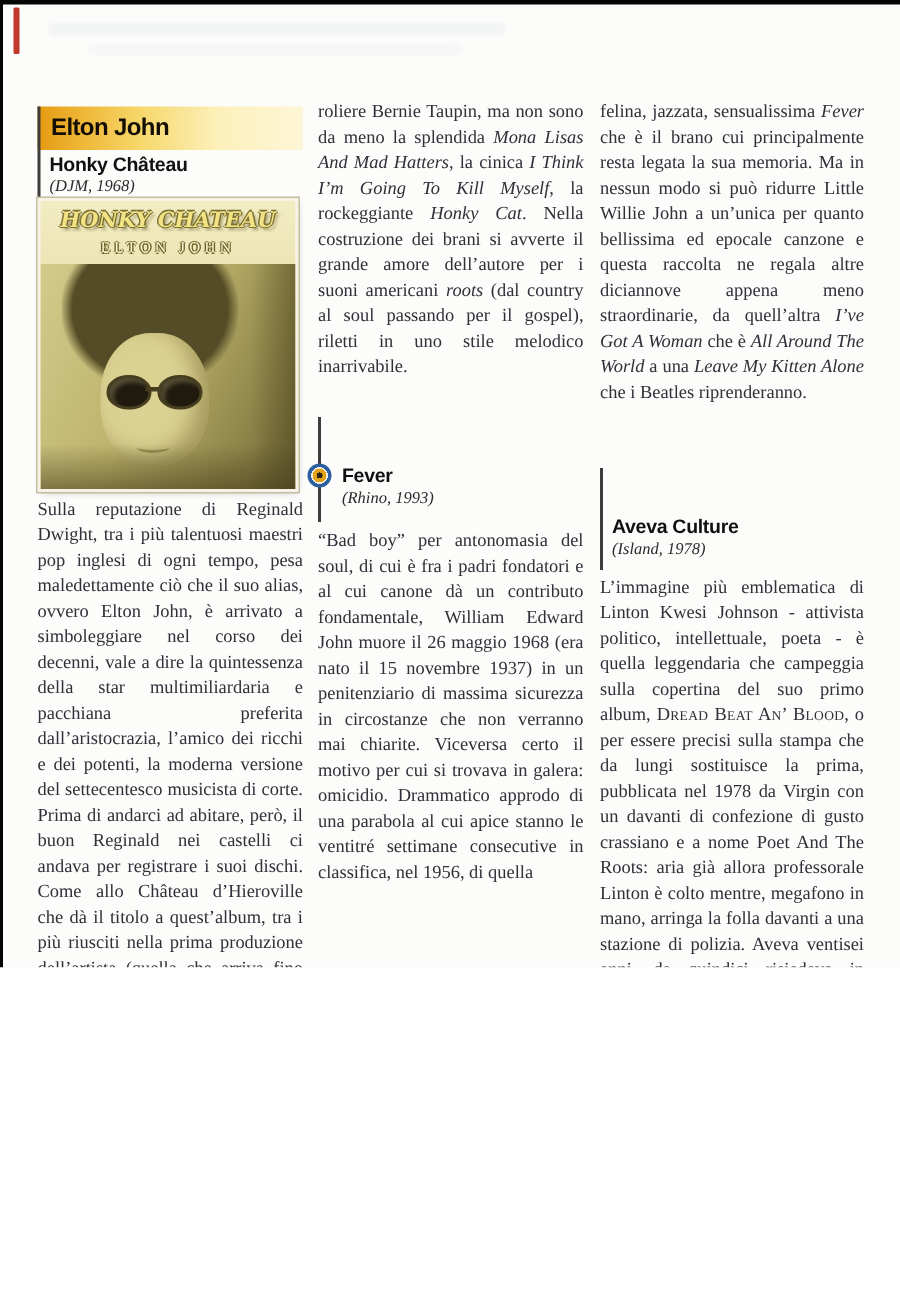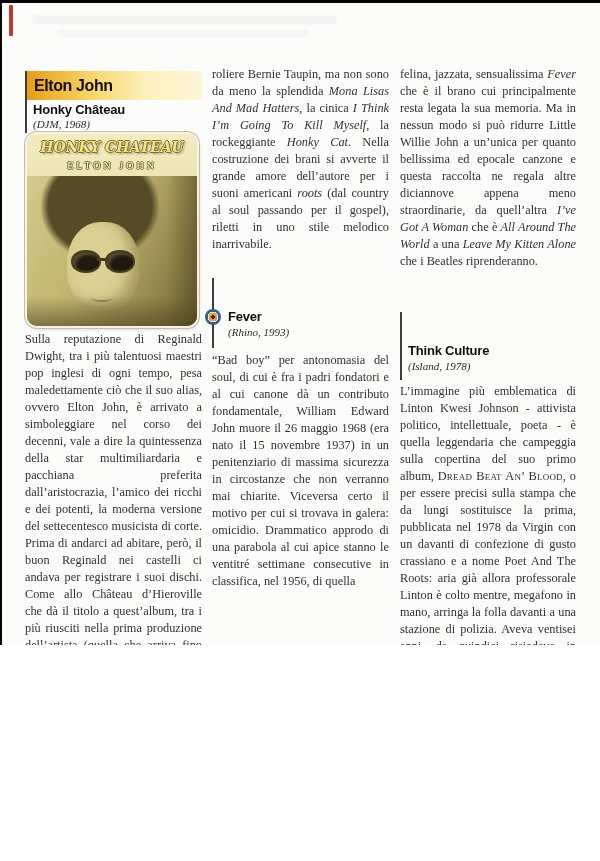--- a/index.html
+++ b/index.html
@@ -39,21 +39,21 @@
 
   
   .review { font-size:12.3px; line-height:17px; color:#30303a; text-align:justify; }
   .it { font-style:italic; }
   .sc { font-variant:small-caps; letter-spacing:.2px; }
 
   .page-number { font-size:16px; color:#1a1a1a; }
 
   
   .c1 {
-    left:27px; top:134px; width:170px; height:192px; border-radius:10px;
+    left:27px; top:134px; width:170px; height:192px; border-radius:0;
     background:linear-gradient(180deg,#f2ecc2 0%,#e8e1ae 35%,#d8cf97 100%);
     box-shadow:0 0 0 2px #f5f3e8, 0 0 0 3px #c5bea1, 1px 2px 5px rgba(0,0,0,.25);
     overflow:hidden;
   }
   .c1-logo {
     position:absolute; top:5px; left:0; width:100%; text-align:center;
     font-family:"DejaVu Serif", serif; font-weight:bold; font-style:italic; font-size:14px;
     color:#f2e385; white-space:nowrap;
     text-shadow:-1px 0 #7c7134, 1px 0 #7c7134, 0 -1px #7c7134, 0 1px #7c7134, 2px 2px 2px rgba(90,80,30,.5);
   }
@@ -176,20 +176,20 @@
       <div>JOHN</div>
     </div>
     <div class="c2-bottom"></div>
   </div>
 
   <div class="abs streak"></div>
 
   <div class="abs review" style="left:400px;top:66px;width:176px"><span>felina, jazzata, sensualissima </span><span class="it">Fever</span><span> che è il brano cui principalmente resta legata la sua memoria. Ma in nessun modo si può ridurre Little Willie John a un’unica per quanto bellissima ed epocale canzone e questa raccolta ne regala altre diciannove appena meno straordinarie, da quell’altra </span><span class="it">I’ve Got A Woman</span><span> che è </span><span class="it">All Around The World</span><span> a una </span><span class="it">Leave My Kitten Alone</span><span> che i Beatles riprenderanno.</span></div>
 
   <div class="abs vrule" style="left:400px;top:312px;height:68px"></div>
-  <div class="abs album-title" style="left:408px;top:343px">Think Culture</div>
+  <div class="abs album-title" style="left:408px;top:343px">Aveva Culture</div>
   <div class="abs album-label" style="left:408px;top:360px">(Island, 1978)</div>
 
   <div class="abs review" style="left:400px;top:383px;width:176px"><span>L’immagine più emblematica di Linton Kwesi Johnson - attivista politico, intellettuale, poeta - è quella leggendaria che campeggia sulla copertina del suo primo album, </span><span class="sc">Dread Beat An’ Blood</span><span>, o per essere precisi sulla stampa che da lungi sostituisce la prima, pubblicata nel 1978 da Virgin con un davanti di confezione di gusto crassiano e a nome Poet And The Roots: aria già allora professorale Linton è colto mentre, megafono in mano, arringa la folla davanti a una stazione di polizia. Aveva ventisei anni, da quindici risiedeva in Inghilterra, otto anni prima si era unito alle Pantere Nere locali, nel mentre contemporaneamente si guadagnava da vivere come contabile, studiava sociologia e poi dopo, controaltare britannico dei new-</span></div>
 
   <div class="abs page-number" style="left:27px;top:816px">218</div>
 
 </div>
 
 </body></html>

